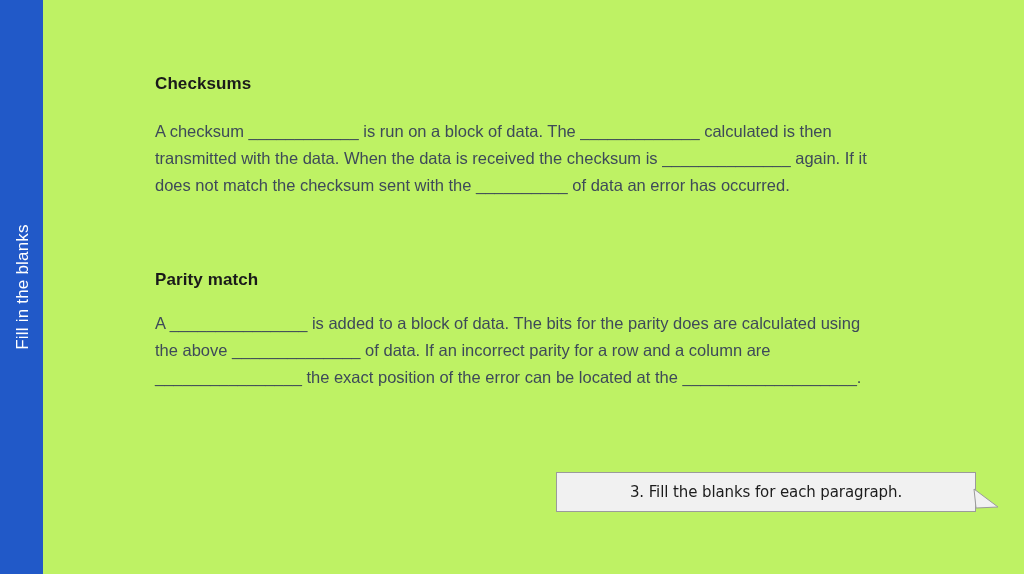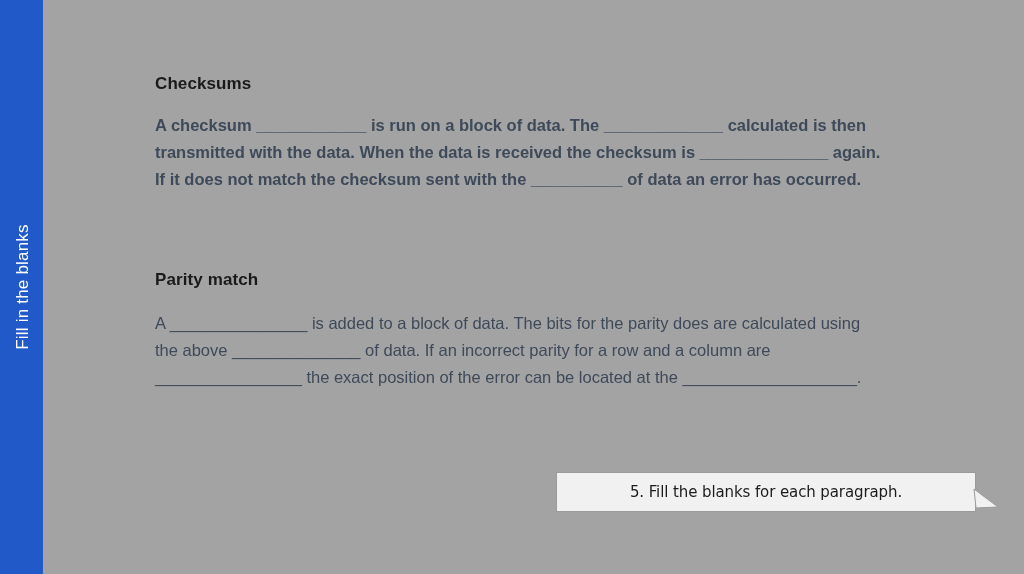--- a/index.html
+++ b/index.html
@@ -38,21 +38,21 @@
     line-height: 1;
   }
 
   
   #slide-content {
     position: absolute;
     left: 43px;
     top: 0;
     width: 981px;
     height: 574px;
-    background: #a3a3a3;
+    background: #bef264;
   }
 
   .section-heading {
     position: absolute;
     left: 112px;
     font-family: "Liberation Sans", sans-serif;
     font-size: 17px;
     font-weight: bold;
     color: #1a1a1a;
     letter-spacing: 0.1px;
@@ -63,21 +63,21 @@
     position: absolute;
     left: 112px;
     width: 730px;
     font-family: "Liberation Sans", sans-serif;
     font-size: 16.5px;
     line-height: 27px;
     color: #3e4a59;
   }
 
   #heading-checksums   { top: 74px; }
-  #paragraph-checksums { top: 112px; font-weight: bold; }
+  #paragraph-checksums { top: 118px; }
   #heading-parity      { top: 270px; }
   #paragraph-parity    { top: 310px; }
 
   
   #instruction-callout {
     position: absolute;
     left: 513px;      
     top: 472px;
     width: 420px;
     height: 40px;
@@ -115,20 +115,20 @@
 
   <div class="section-heading" id="heading-checksums">Checksums</div>
 
   <div class="body-paragraph" id="paragraph-checksums">A checksum ____________ is run on a block of data. The _____________ calculated is then transmitted with the data. When the data is received the checksum is ______________  again. If it does not match the checksum sent with the __________ of data an error has occurred.</div>
 
   <div class="section-heading" id="heading-parity">Parity match</div>
 
   <div class="body-paragraph" id="paragraph-parity">A _______________ is added to a block of data. The bits for the parity does are calculated using the above ______________ of data. If an incorrect parity for a row and a column are ________________ the exact position of the error can be located at the ___________________.</div>
 
   <div id="instruction-callout">
-    <span id="instruction-callout-text">5. Fill the blanks for each paragraph.</span>
+    <span id="instruction-callout-text">3. Fill the blanks for each paragraph.</span>
   </div>
 
   <svg id="callout-tail" viewBox="0 0 26 24" width="26" height="24">
     <polygon points="0,0 24,18 2,19" fill="#f1f1f1" stroke="#9b9b9b" stroke-width="1"></polygon>
   </svg>
 
 </div>
 
 </body></html>

